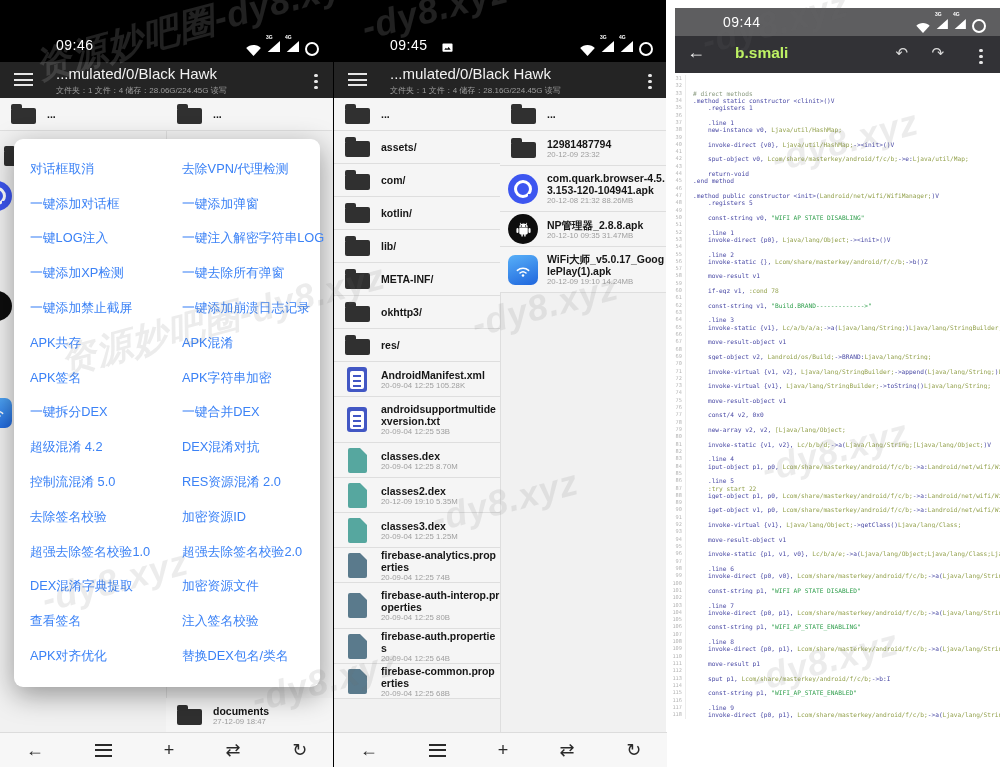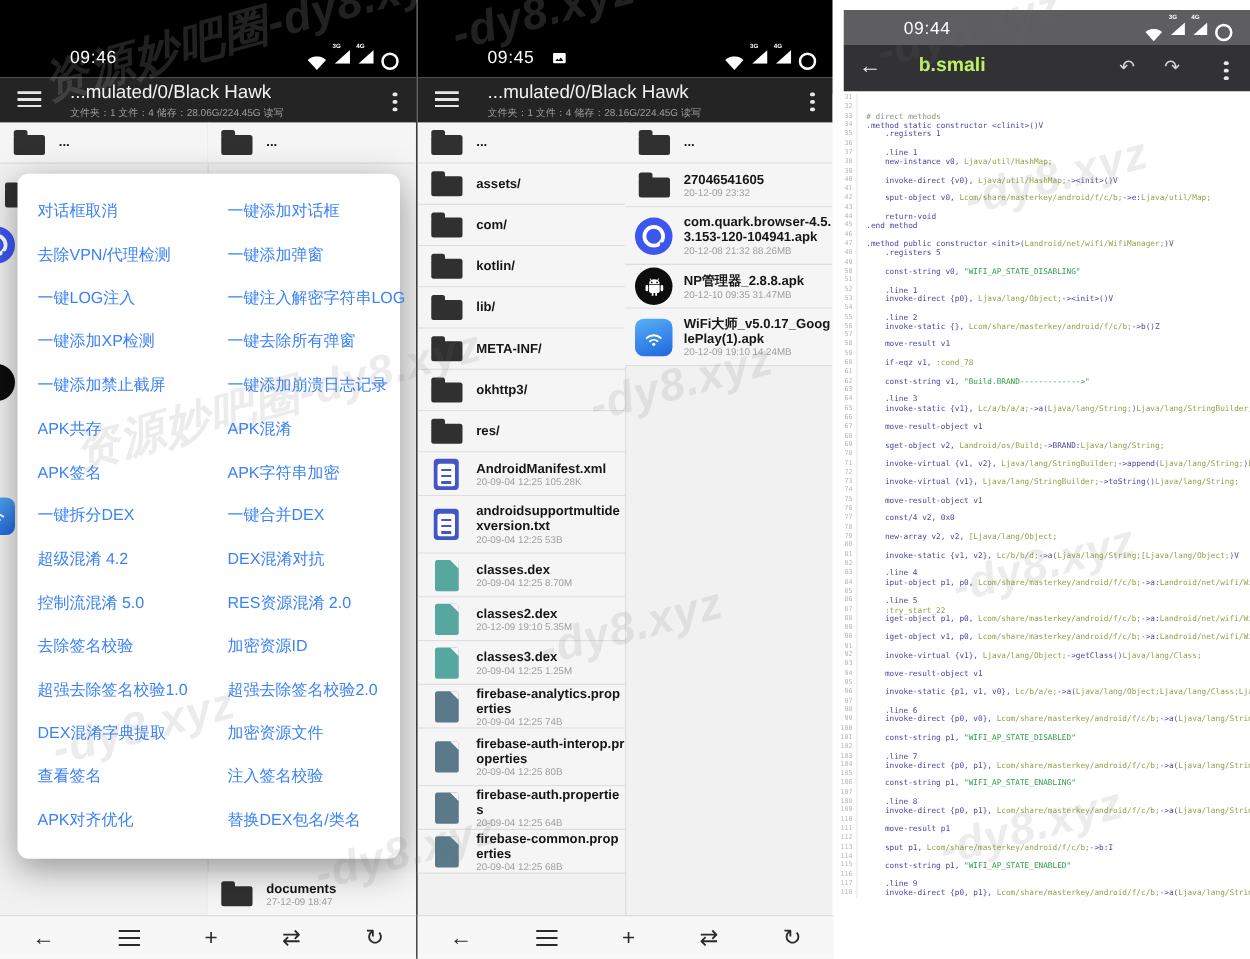--- a/index.html
+++ b/index.html
@@ -167,22 +167,22 @@
         <span class="fold"></span>
       </span>
     <span class="ftxt">
       <div class="fname">documents</div>
       <div class="fmeta">27-12-09 18:47</div>
     </span>
   </div>
 
   <div class="popup" id="popup-grid">
       <div class="mitem">对话框取消</div>
+      <div class="mitem">去除VPN/代理检测</div>
       <div class="mitem">一键添加对话框</div>
-      <div class="mitem">去除VPN/代理检测</div>
       <div class="mitem">一键添加弹窗</div>
       <div class="mitem">一键LOG注入</div>
       <div class="mitem">一键注入解密字符串LOG</div>
       <div class="mitem">一键添加XP检测</div>
       <div class="mitem">一键去除所有弹窗</div>
       <div class="mitem">一键添加禁止截屏</div>
       <div class="mitem">一键添加崩溃日志记录</div>
       <div class="mitem">APK共存</div>
       <div class="mitem">APK混淆</div>
       <div class="mitem">APK签名</div>
@@ -401,21 +401,21 @@
         </span>
         <span class="ftxt">
           <div class="fname">...</div>
         </span>
       </div>
       <div class="frow h35">
         <span class="ficon">
           <span class="fold"></span>
         </span>
         <span class="ftxt">
-          <div class="fname">27046541605</div>
+          <div class="fname">12981487794</div>
           <div class="fmeta">20-12-09 23:32</div>
         </span>
       </div>
       <div class="frow h46">
         <span class="ficon">
           <span class="icon-quark"></span>
         </span>
         <span class="ftxt">
           <div class="fname">com.quark.browser-4.5.3.153-120-104941.apk</div>
           <div class="fmeta">20-12-08 21:32  88.26MB</div>

